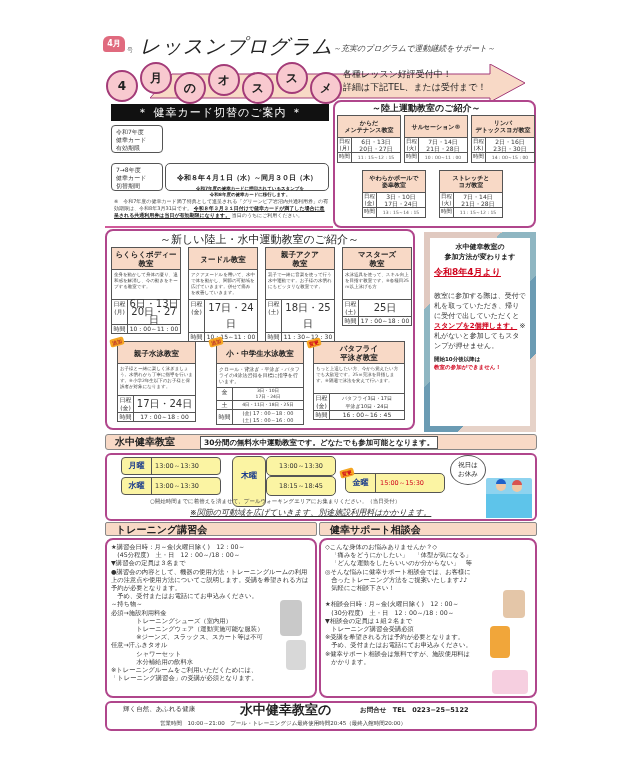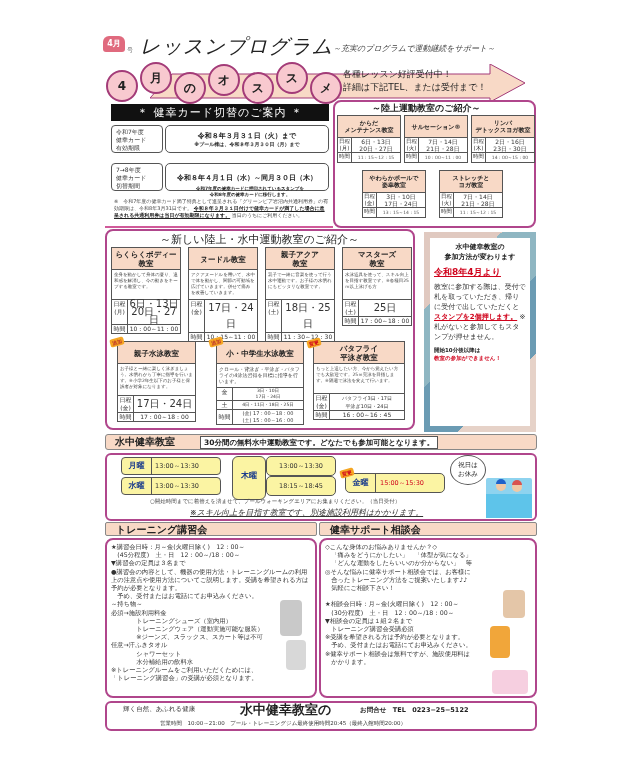--- a/index.html
+++ b/index.html
@@ -53,34 +53,34 @@
   .cls .v { flex:1; font-size:10px; line-height:8px; text-align:center; color:#333; }
   .cls .v2 { flex:1; font-size:6px; line-height:8px; text-align:center; color:#333; }
   .tag { position:absolute; background:#f5a623; color:#c0392b; font-size:5px; font-weight:bold; padding:1px 2px; transform:rotate(-15deg); border-radius:2px; }
   .tag-red { background:#f5a623; color:#d0021b; }
 
   
   #aqua-notice { left: 424px; top: 232px; width: 112px; height: 200px; background: linear-gradient(135deg,#e0c9c0 0 25%,#8fb6c2 25% 50%,#6b9bb3 50% 75%,#e6d2c8 75%); }
   #aqua-inner { left: 430px; top: 238px; width: 100px; height: 188px; background:#fff; padding:4px 4px; }
   #aqua-inner .h { font-size:7px; font-weight:bold; text-align:center; line-height:10px; }
   #aqua-inner .date { font-size:9px; font-weight:bold; color:#d0021b; text-decoration:underline; margin-top:4px; }
-  #aqua-inner .body { font-size:7px; line-height:10px; color:#333; margin-top:3px; }
+  #aqua-inner .body { font-size:7px; line-height:10px; color:#333; margin-top:12px; }
   #aqua-inner .red { color:#d0021b; font-weight:bold; text-decoration:underline; }
   #aqua-inner .foot { font-size:5.5px; font-weight:bold; margin-top:4px; line-height:8px; }
   #aqua-inner .foot .red2 { color:#d0021b; }
 
   
   #aqua-head { left: 105px; top: 434px; width: 432px; height: 16px; background:#f8d9c6; border:1px solid #888; border-radius:3px; }
   #aqua-head-title { left: 115px; top: 435px; font-size:10px; font-weight:bold; }
   #aqua-head-desc { left: 200px; top: 436px; font-size:7.5px; font-weight:bold; border:1px solid #555; background:#fff; padding:0 3px; height:13px; line-height:12px; }
   #aqua-sched { left: 105px; top: 453px; width: 432px; height: 68px; border:2px solid #b0468c; border-radius:6px; }
   .day { position:absolute; height:18px; border:1px solid #555; border-radius:4px; background:#fbf4a3; }
   .day .d { position:absolute; left:0; top:0; height:16px; width:30px; border-right:1px solid #555; font-size:8px; font-weight:bold; color:#1b3c8c; text-align:center; line-height:16px; }
   .day .tm { position:absolute; left:33px; top:0; font-size:6.5px; line-height:16px; color:#333; }
-  #thu-box { left: 232px; top: 456px; width: 34px; height: 44px; border:1px solid #555; border-radius:6px; background:#fbf4a3; font-size:8px; font-weight:bold; color:#1b3c8c; text-align:center; line-height:38px; }
+  #thu-box { left: 232px; top: 456px; width: 34px; height: 51px; border:1px solid #555; border-radius:6px; background:#fbf4a3; font-size:8px; font-weight:bold; color:#1b3c8c; text-align:center; line-height:38px; }
   .thu-t { position:absolute; left: 266px; width: 70px; height: 20px; border:1px solid #555; border-radius:5px; background:#fbf4a3; font-size:6.5px; text-align:center; line-height:18px; color:#333; }
   #fri-box { left: 345px; top: 473px; width: 100px; height: 20px; border:1px solid #555; border-radius:5px; background:#fbf4a3; }
   #fri-box .d { position:absolute; left:0; top:0; width:30px; height:18px; border-right:1px solid #555; font-size:8px; font-weight:bold; color:#1b3c8c; text-align:center; line-height:18px; }
   #fri-box .tm { position:absolute; left:34px; top:0; font-size:6.5px; line-height:18px; color:#d0021b; }
   #holiday-bubble { left: 450px; top: 455px; width: 36px; height: 30px; border:1px solid #555; border-radius:50%; background:#fff; font-size:6.5px; line-height:9px; text-align:center; padding-top:5px; }
   #aqua-note1 { left: 150px; top: 498px; font-size:5.5px; color:#444; }
   #aqua-note2 { left: 190px; top: 507px; font-size:8px; font-style:italic; text-decoration:underline; color:#333; }
   #swimmers { left: 486px; top: 478px; width: 46px; height: 40px; background:#8ed3ef; border-radius:2px; }
 
   
@@ -117,24 +117,20 @@
 <div class="abs" id="arrow-text">
   <div>各種レッスン好評受付中！</div>
   <div>詳細は下記TEL、または受付まで！</div>
 </div>
 
 <div class="abs" id="card-title">＊ 健幸カード切替のご案内 ＊</div>
 <div class="card-row" style="top:125px">
   <div class="card-label" style="white-space:pre-line">令和7年度
 健幸カード
 有効期限</div>
-  <div class="card-value">
-    <div class="main">令和８年３月３１日（火）まで</div>
-    <div class="sub">※プール棟は、令和８年３月３０日（月）まで</div>
-  </div>
 </div>
 <div class="card-row" style="top:163px">
   <div class="card-label" style="white-space:pre-line">7→8年度
 健幸カード
 切替期間</div>
   <div class="card-value">
     <div class="main" style="margin-top:9px">令和８年４月１日（水）～同月３０日（木）</div>
   </div>
 </div>
 <div class="abs" id="card-note1" style="white-space:pre-line">令和7年度の健幸カードに押印されているスタンプを
@@ -362,21 +358,21 @@
 <div class="abs" id="swimmers">
   <svg width="46" height="40" viewBox="0 0 46 40">
     <circle cx="15" cy="8" r="5" fill="#f1c9a5"></circle>
       <path d="M10 6 a5 5 0 0 1 10 0 z" fill="#1f62c9"></path>
     <circle cx="31" cy="9" r="5" fill="#f1c9a5"></circle>
       <path d="M26 7 a5 5 0 0 1 10 0 z" fill="#d9534f"></path>
     <rect x="0" y="16" width="46" height="24" fill="#5ec4ea"></rect>
   </svg>
 </div>
 <div class="abs" id="aqua-note1">○開始時間までに着替えを済ませて、プールウォーキングエリアにお集まりください。（当日受付）</div>
-<div class="abs" id="aqua-note2">※スキル向上を目指す教室です、別途施設利用料はかかります。</div>
+<div class="abs" id="aqua-note2">※関節の可動域を広げていきます、別途施設利用料はかかります。</div>
 
 <div class="sec-head" style="left:105px;top:522px;width:212px">
   <span>トレーニング講習会</span>
 </div>
 <div class="sec-box" style="left:105px;top:538px;width:212px;height:160px">★講習会日時：月～金(火曜日除く)　12：00～
 　(45分程度)　土・日　12：00～/18：00～
 ▼講習会の定員は３名まで
 ●講習会の内容として、機器の使用方法・トレーニングルームの利用上の注意点や使用方法についてご説明します。受講を希望される方は予約が必要となります。
 　予め、受付またはお電話にてお申込みください。
 ～持ち物～

